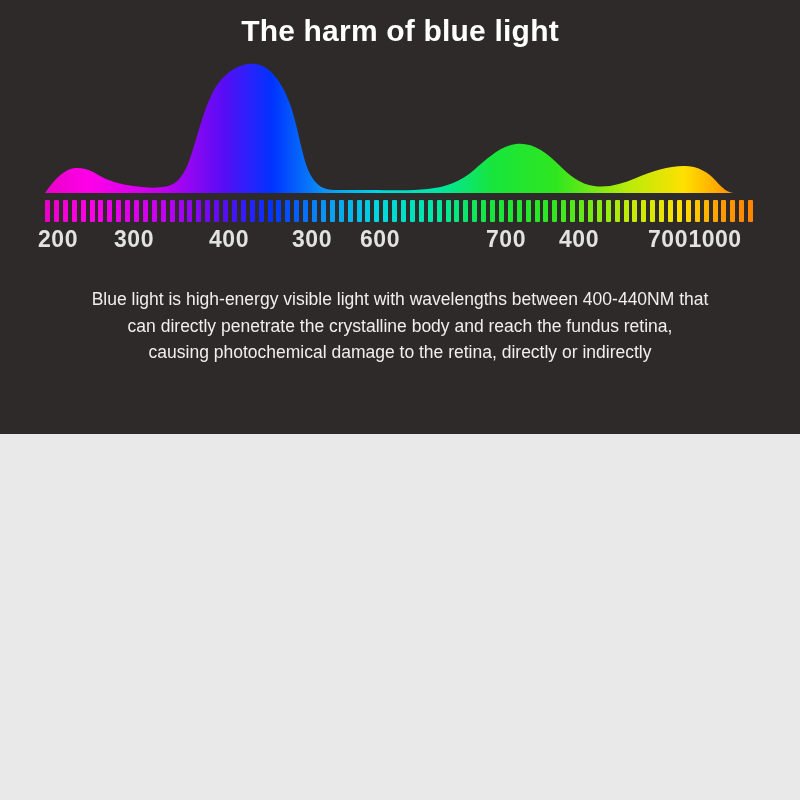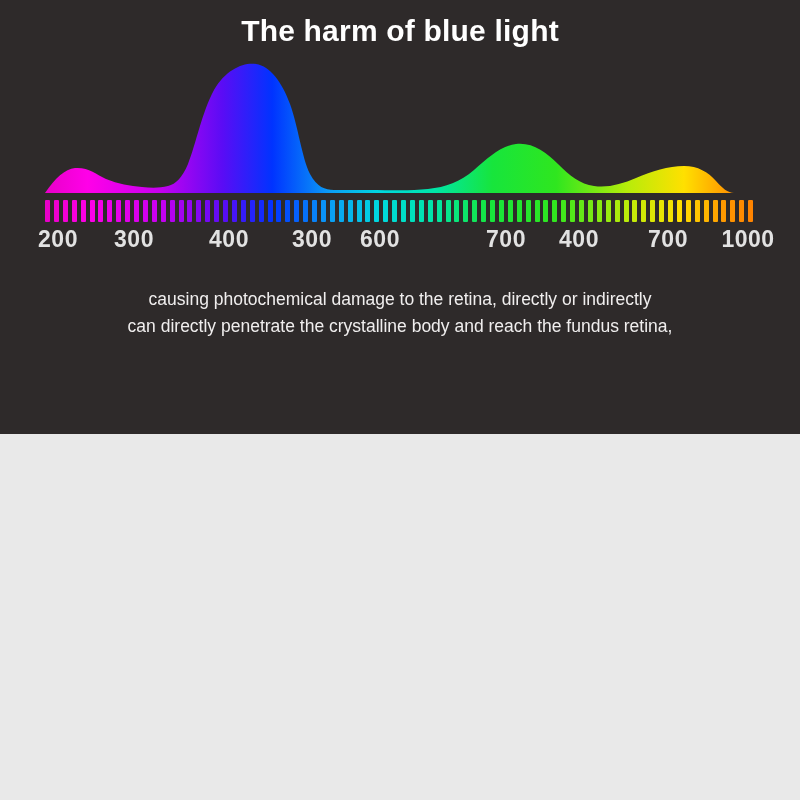--- a/index.html
+++ b/index.html
@@ -182,26 +182,27 @@
 
     <div class="axis-labels">
         <div class="axis-label" style="left: 36px; margin-left: 22px;">200</div>
         <div class="axis-label" style="left: 134px;">300</div>
         <div class="axis-label" style="left: 229px;">400</div>
         <div class="axis-label" style="left: 312px;">300</div>
         <div class="axis-label" style="left: 380px;">600</div>
         <div class="axis-label" style="left: 506px;">700</div>
         <div class="axis-label" style="left: 579px;">400</div>
         <div class="axis-label" style="left: 668px;">700</div>
-        <div class="axis-label" style="left: 748px;">1000</div>
+        <div class="axis-label" style="left: 715px;">1000</div>
       </div>
 
     <div class="blurb">
+      <div>Blue light is high-energy visible light with wavelengths between 400-440NM that</div>
+      <div>can directly penetrate the crystalline body and reach the fundus retina,</div>
       <div>causing photochemical damage to the retina, directly or indirectly</div>
-      <div>can directly penetrate the crystalline body and reach the fundus retina,</div>
     </div>
   </div>
 
   <div class="panel-light">
     
 
     
     
     
     

